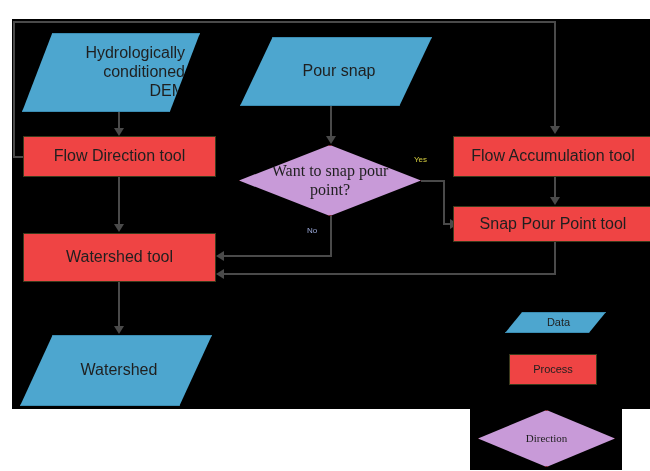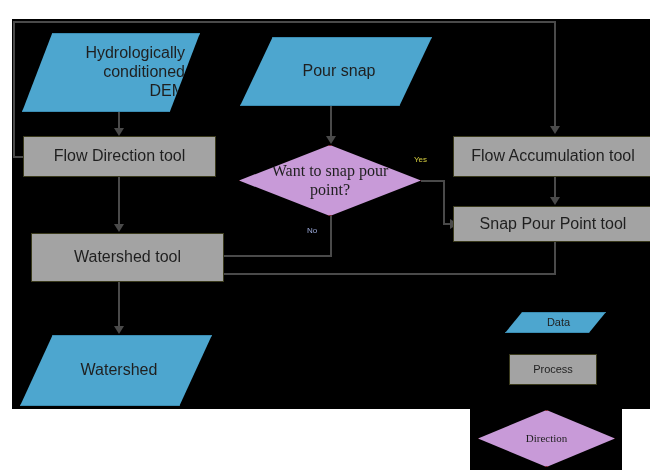--- a/index.html
+++ b/index.html
@@ -31,21 +31,21 @@
   }
   .data-node {
     background: #4da6cf;
     border: 1px solid #3b8db3;
     clip-path: polygon(17% 0%, 100% 0%, 83% 100%, 0% 100%);
   }
   .data-node .node-text {
     padding-left: 6px;
   }
   .process-node {
-    background: #a3a3a3;
+    background: #ef4444;
     border: 1px solid #3a3a1c;
   }
   .decision-node {
     background: #c89ad8;
     border: 1px solid #7f1d1d;
     clip-path: polygon(50% 0%, 100% 50%, 50% 100%, 0% 50%);
     font-family: Liberation Serif, serif;
   }
   .node-text {
     display: block;
@@ -155,21 +155,21 @@
   </div>
 
   <div class="node decision-node sz-big" style="left:239px; top:145px; width:182px; height:71px;">
     <span class="node-text" style="padding:0 22px;">Want to snap pour point?</span>
   </div>
 
   <div class="node process-node sz-big" style="left:453px; top:206px; width:200px; height:36px;">
     <span class="node-text">Snap Pour Point tool</span>
   </div>
 
-  <div class="node process-node sz-big" style="left:31px; top:233px; width:193px; height:49px;">
+  <div class="node process-node sz-big" style="left:23px; top:233px; width:193px; height:49px;">
     <span class="node-text">Watershed tool</span>
   </div>
 
   <div class="node data-node sz-big" style="left:20px; top:335px; width:192px; height:71px;">
     <span class="node-text">Watershed</span>
   </div>
 
   <div class="node data-node sz-legend" style="left:505px; top:312px; width:101px; height:21px;">
     <span class="node-text">Data</span>
   </div>

